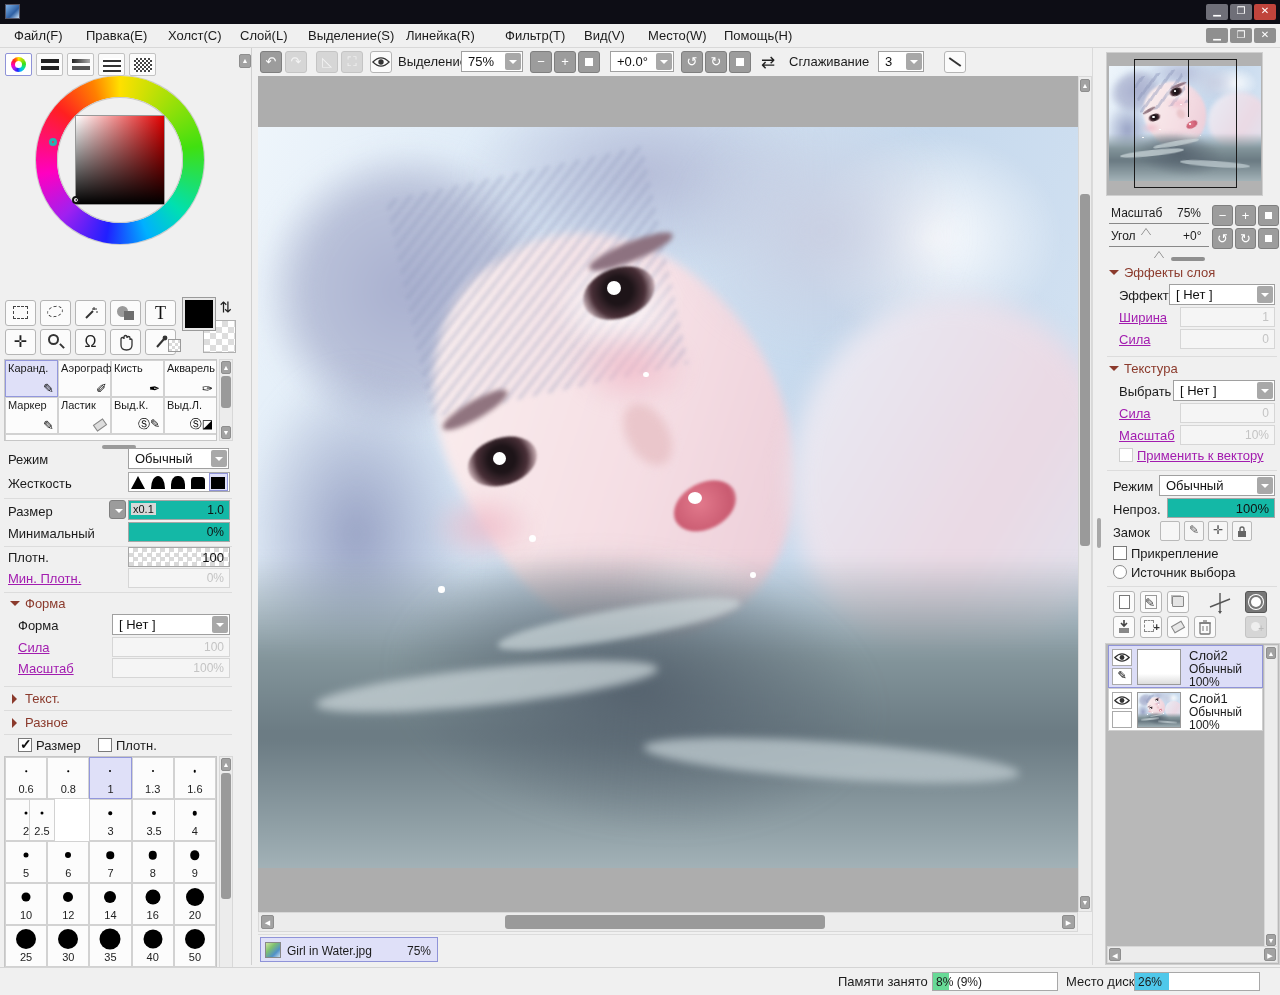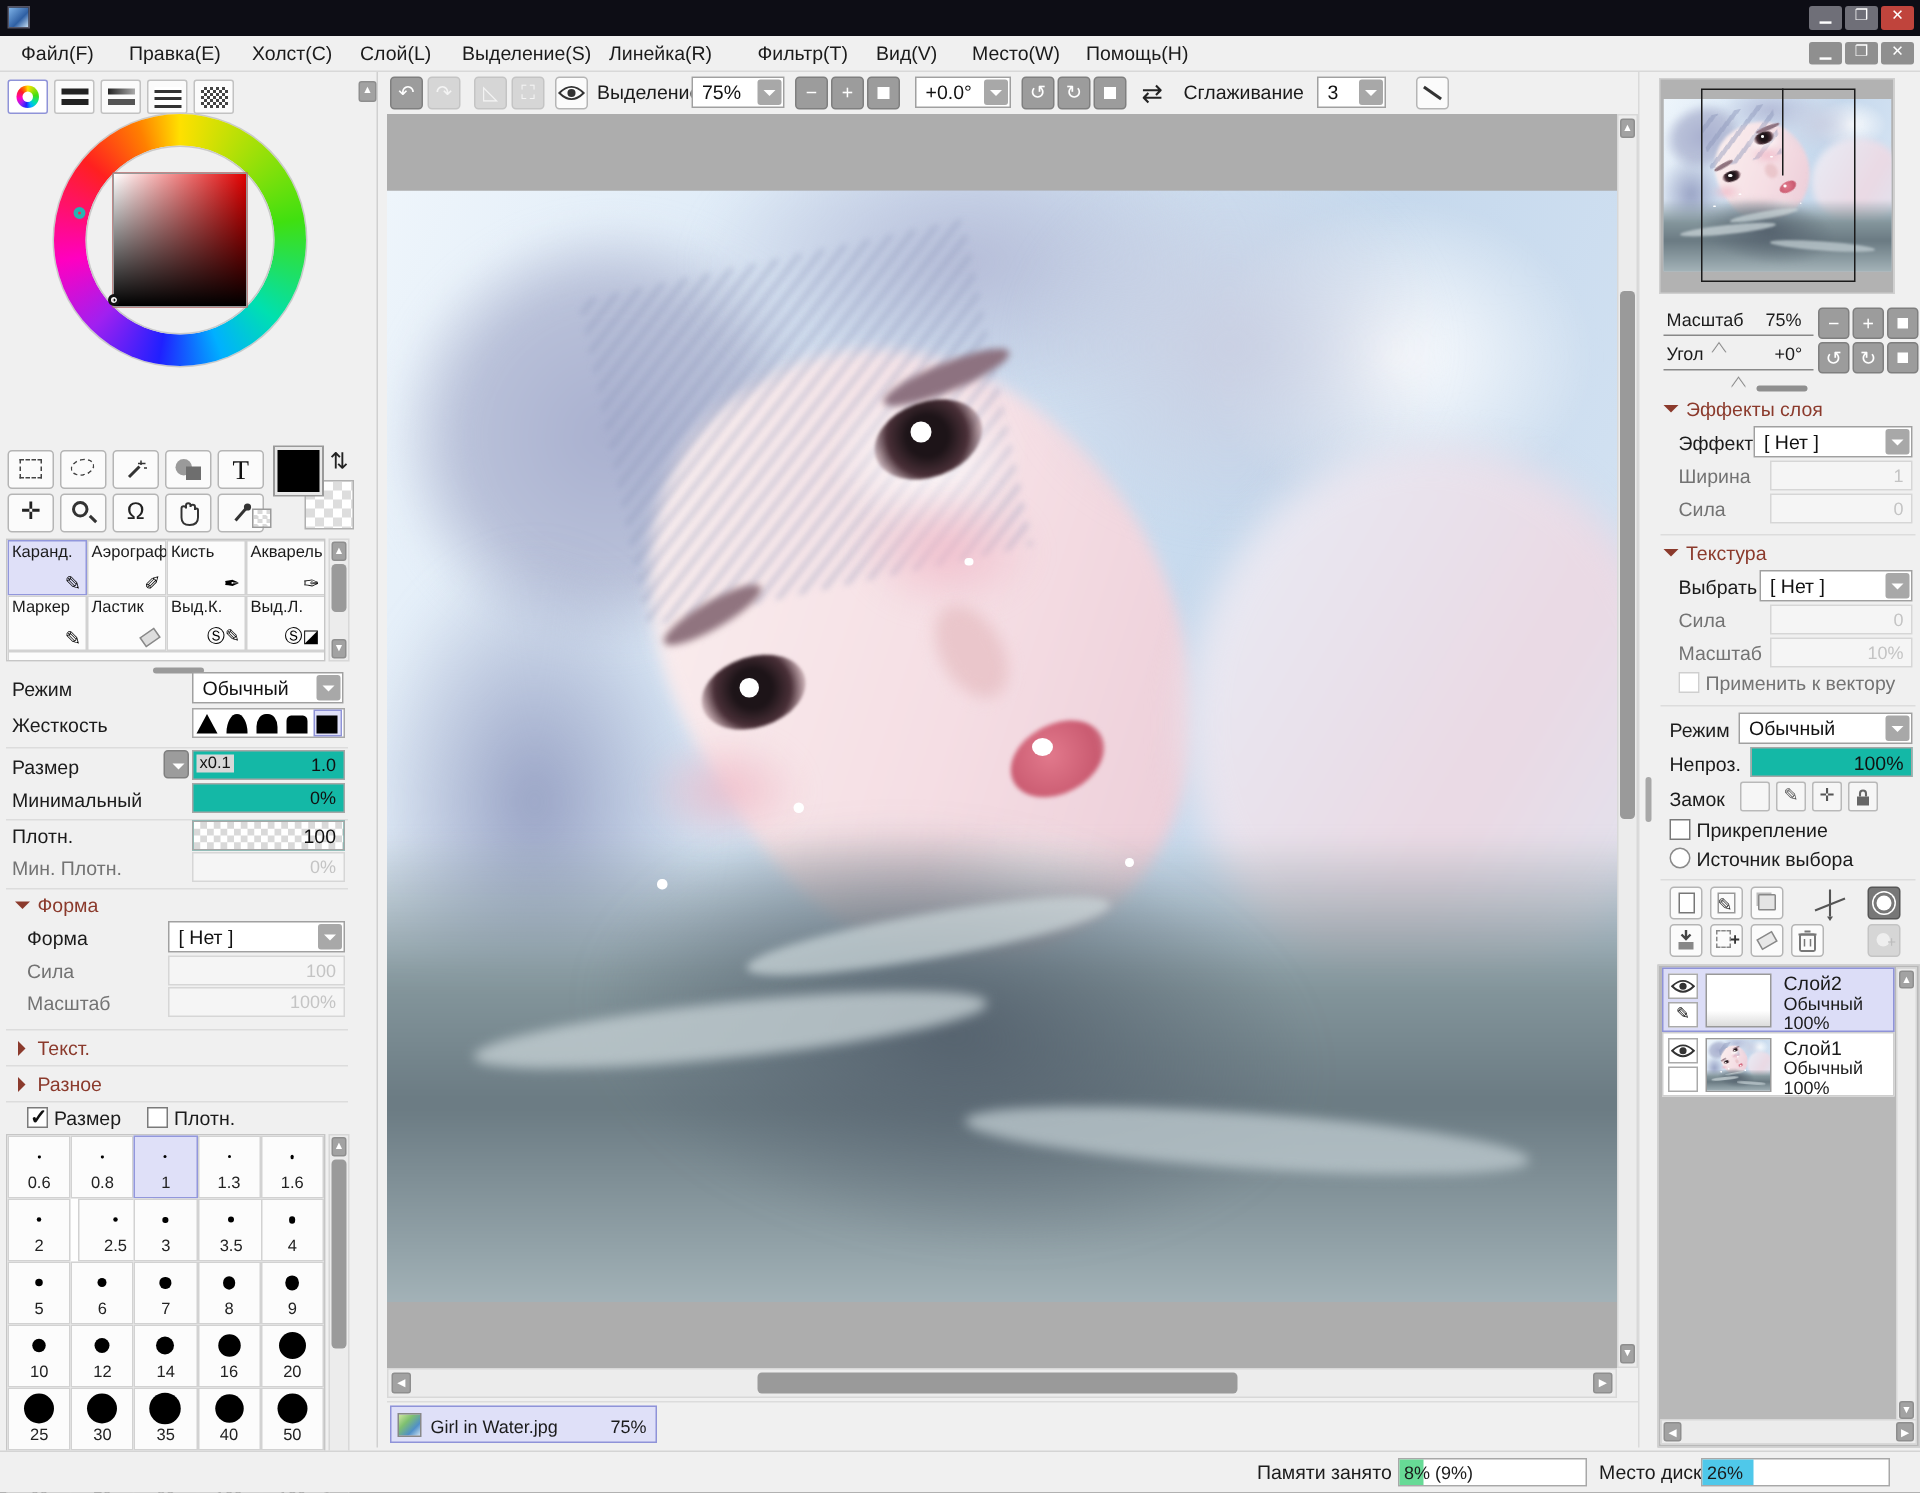--- a/index.html
+++ b/index.html
@@ -1,20 +1,20 @@
 <!DOCTYPE html>
 <html><head>
 <meta charset="utf-8">
 <style>
   html,body{margin:0;padding:0;background:#888;}
   *{box-sizing:border-box;}
   #win{position:relative;width:1280px;height:995px;background:#f0f0f0;font-family:"Liberation Sans",sans-serif;overflow:hidden;}
   .abs{position:absolute;}
   .lab{position:absolute;font-size:13px;color:#1b1b1b;white-space:nowrap;}
-  .lab.dis{color:#737373;}
+  .lab.dis{color:#a21caf;text-decoration:underline;}
   .lab.sm{font-size:12px;}
   .btn{position:absolute;width:22px;height:22px;background:#9c9c9c;border:1px solid #7f7f7f;border-radius:3px;color:#fff;font-size:13px;line-height:19px;text-align:center;}
   .btn.dis{background:#d6d6d6;border-color:#c4c4c4;color:#f4f4f4;}
   .btn.white{background:#fbfbfb;border-color:#b5b5b5;color:#333;}
   .inp{position:absolute;height:20px;background:#14b8a6;border:1px solid #a6a6a6;font-size:12px;color:#111;text-align:right;padding:2px 5px;overflow:hidden;}
   .inp.dis{color:#c4c4c4;background:#f5f5f5;border-color:#d6d6d6;}
   .fill{position:absolute;left:0;top:0;bottom:0;background:#cbcbcb;}
   .inp span{position:relative;}
   .drop{position:absolute;height:21px;background:#fff;border:1px solid #a0a0a0;font-size:13px;color:#111;padding:2px 20px 2px 6px;white-space:nowrap;overflow:hidden;}
   .drop .da{position:absolute;right:1px;top:1px;bottom:1px;width:16px;background:#a8a8a8;border-radius:2px;}
@@ -265,21 +265,21 @@
           <span class="sznum">1.3</span>
         </div>
         <div class="cell" style="left: 168.8px; top: 0px; width: 42.2px; height: 42px;">
           <span class="szdot" style="--d: 2.5;"></span>
           <span class="sznum">1.6</span>
         </div>
         <div class="cell" style="left: 0px; top: 42px; width: 42.2px; height: 42px;">
           <span class="szdot" style="--d: 3;"></span>
           <span class="sznum">2</span>
         </div>
-        <div class="cell" style="left: 47px; top: 42px; width: 50px; height: 42px;">
+        <div class="cell" style="left: 24px; top: 42px; width: 26px; height: 42px;">
           <span class="szdot" style="--d: 3;"></span>
           <span class="sznum">2.5</span>
         </div>
         <div class="cell" style="left: 84.4px; top: 42px; width: 42.2px; height: 42px;">
           <span class="szdot" style="--d: 3.5;"></span>
           <span class="sznum">3</span>
         </div>
         <div class="cell" style="left: 126.6px; top: 42px; width: 42.2px; height: 42px; padding-left: 43px;">
           <span class="szdot" style="--d: 4;"></span>
           <span class="sznum">3.5</span>

